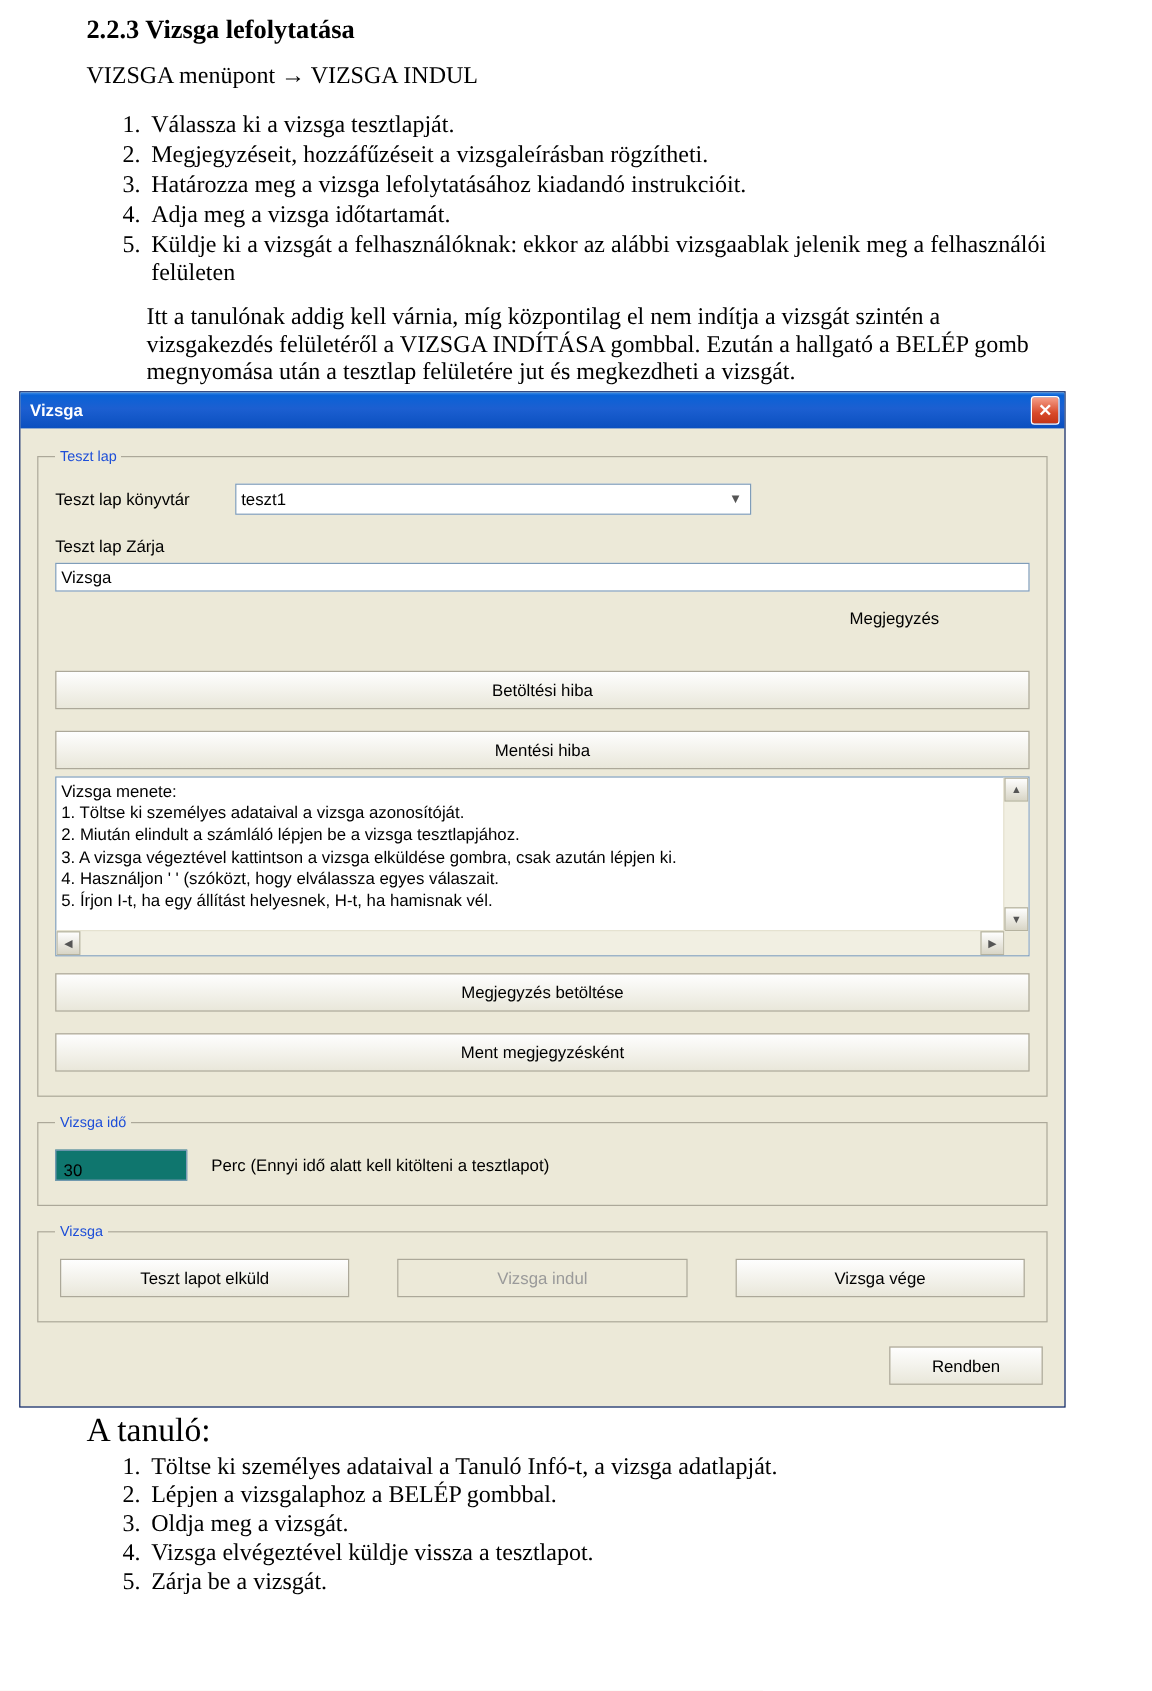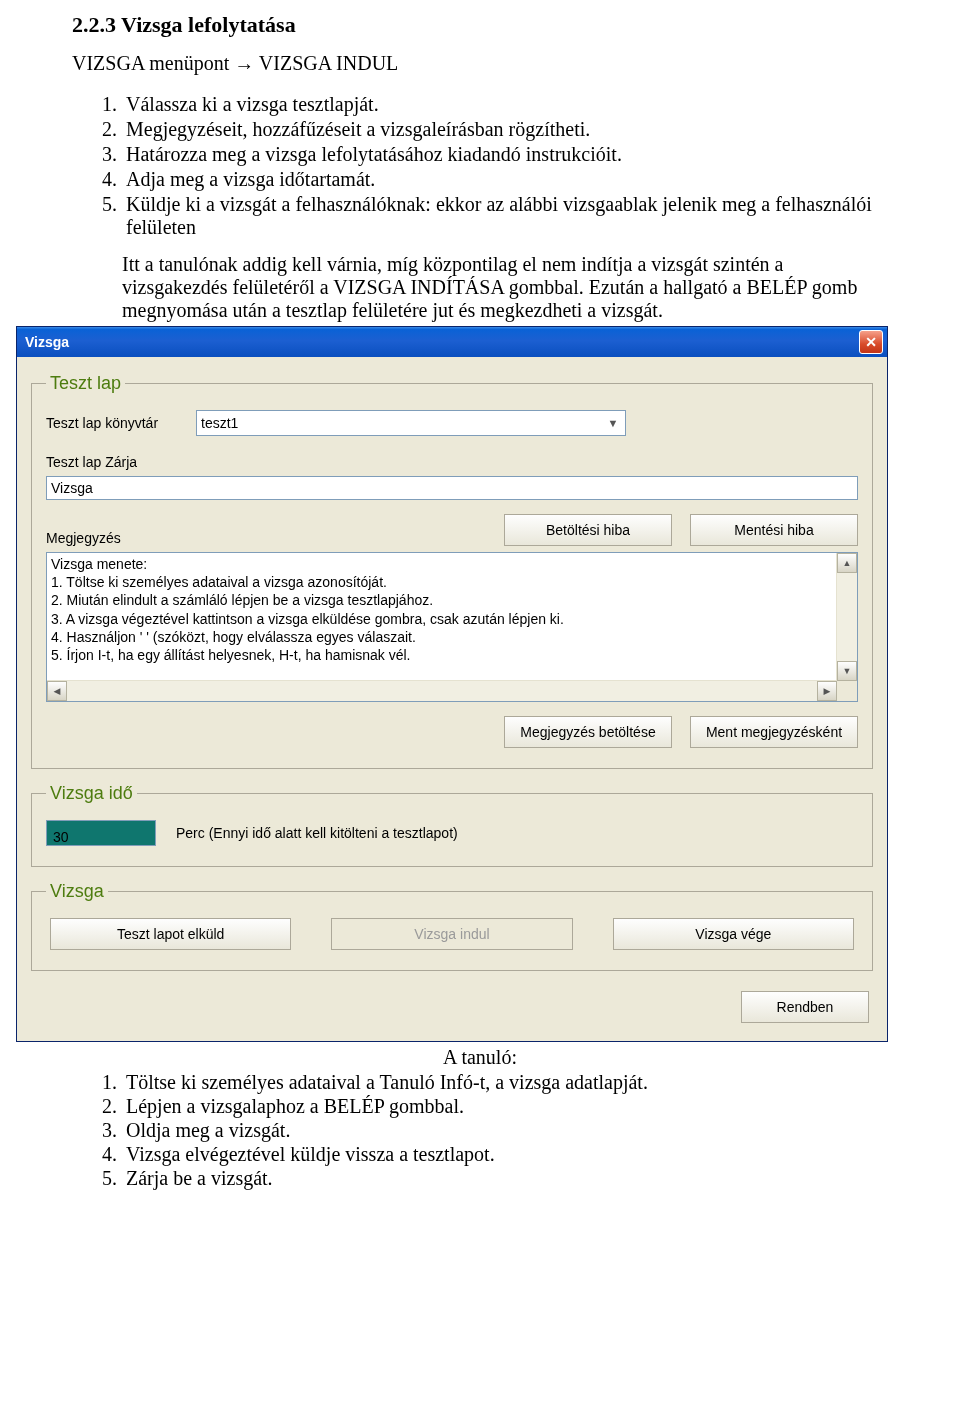--- a/index.html
+++ b/index.html
@@ -69,22 +69,22 @@
   .dlg-body {
     padding: 8px 14px 14px 14px;
   }
   fieldset.grp {
     border: 1px solid #aca899;
     margin: 8px 0 14px 0;
     padding: 10px 14px 14px 14px;
   }
   fieldset.grp legend {
     padding: 0 4px;
-    color: #4d7c0f;
-    font-size: 18px;
+    color: #1d4ed8;
+    font-size: 12px;
   }
   .row {
     display: flex;
     align-items: center;
     margin: 6px 0;
   }
   .lbl {
     width: 150px;
   }
   .combo {
@@ -109,23 +109,23 @@
     height: 24px;
     background: #fff;
     border: 1px solid #7f9db9;
     padding: 2px 4px;
     box-sizing: border-box;
     display: flex;
     align-items: center;
   }
   .btnrow {
     display: flex;
-    justify-content: flex-end;
     gap: 18px;
     margin: 14px 0 6px 0;
+    flex-direction: column;
   }
   .btnrow .spacer { flex:1; }
   .btn {
     min-width: 150px;
     height: 30px;
     border: 1px solid #aca899;
     background: linear-gradient(to bottom,#fefefe,#e9e7da);
     display: flex;
     align-items: center;
     justify-content: center;
@@ -205,24 +205,24 @@
     justify-content: space-between;
   }
   .bottom-row .btn { flex: 1; min-width: 0; }
   .rendben-row {
     display: flex;
     justify-content: flex-end;
     padding: 6px 4px 4px 4px;
   }
   .rendben-row .btn { min-width: 110px; }
   .right-note {
-    text-align: center;
+    text-align: left;
     margin: -4px 0 2px 0;
     font-family: "Times New Roman", serif;
-    font-size: 20px;
+    font-size: 28px;
   }
   ol.after-list {
     margin: 0 0 10px 20px;
     padding: 0 0 0 30px;
   }
   ol.after-list li {
     margin: 1px 0;
     padding-left: 4px;
   }
 </style>

